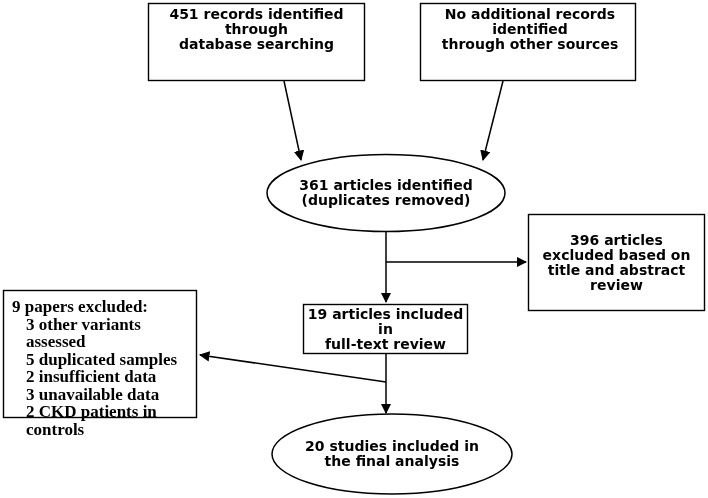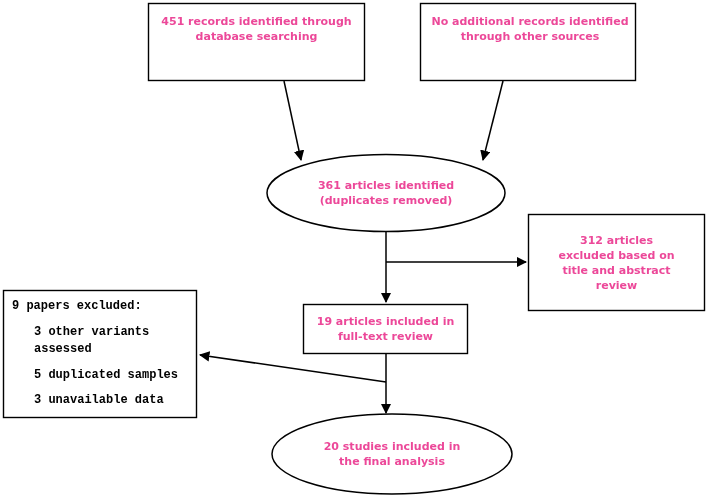--- a/index.html
+++ b/index.html
@@ -40,46 +40,46 @@
   }
   .connector {
     stroke: #000000;
     stroke-width: 1.5;
     fill: none;
   }
   .node-label {
     position: absolute;
     font-family: "DejaVu Sans", sans-serif;
     font-weight: bold;
-    font-size: 11px;
+    font-size: 14px;
     line-height: 15px;
-    color: #ec4899;
+    color: #000000;
     text-align: center;
     white-space: pre-line;
     display: flex;
     align-items: center;
     justify-content: center;
     box-sizing: border-box;
     pointer-events: none;
   }
   .excl-list {
     position: absolute;
-    font-family: Liberation Mono, monospace;
+    font-family: Liberation Serif, serif;
     font-weight: bold;
-    font-size: 12px;
+    font-size: 17px;
     line-height: 17.5px;
     color: #000000;
     box-sizing: border-box;
   }
   .excl-head {
     margin: 0;
     padding: 0;
   }
   .excl-item {
-    margin: 8px;
+    margin: 0;
     padding-left: 14px;
   }
 </style>
 </head>
 <body>
 
 <div id="flow-root">
 
   <svg id="flow-svg" viewBox="0 0 708 498">
     <defs>
@@ -117,31 +117,33 @@
 
   <div class="node-label" style="left:150px; top:8px; width:213px; height:42px;">451 records identified through
 database searching</div>
 
   <div class="node-label" style="left:424px; top:8px; width:212px; height:42px;">No additional records identified
 through other sources</div>
 
   <div class="node-label" style="left:272px; top:170px; width:228px; height:46px;">361 articles identified
 (duplicates removed)</div>
 
-  <div class="node-label" style="left:530px; top:224px; width:173px; height:77px;">312 articles
+  <div class="node-label" style="left:530px; top:224px; width:173px; height:77px;">396 articles
 excluded based on
 title and abstract
 review</div>
 
   <div class="node-label" style="left:305px; top:306px; width:161px; height:46px;">19 articles included in
 full-text review</div>
 
   <div class="excl-list" style="left:12px; top:298px; width:180px;">
     <div class="excl-head">9 papers excluded:</div>
     <div class="excl-item">3 other variants assessed</div>
     <div class="excl-item">5 duplicated samples</div>
+    <div class="excl-item">2 insufficient data</div>
     <div class="excl-item">3 unavailable data</div>
+    <div class="excl-item">2 CKD patients in controls</div>
   </div>
 
   <div class="node-label" style="left:278px; top:431px; width:228px; height:46px;">20 studies included in
 the final analysis</div>
 
 </div>
 
 </body></html>

